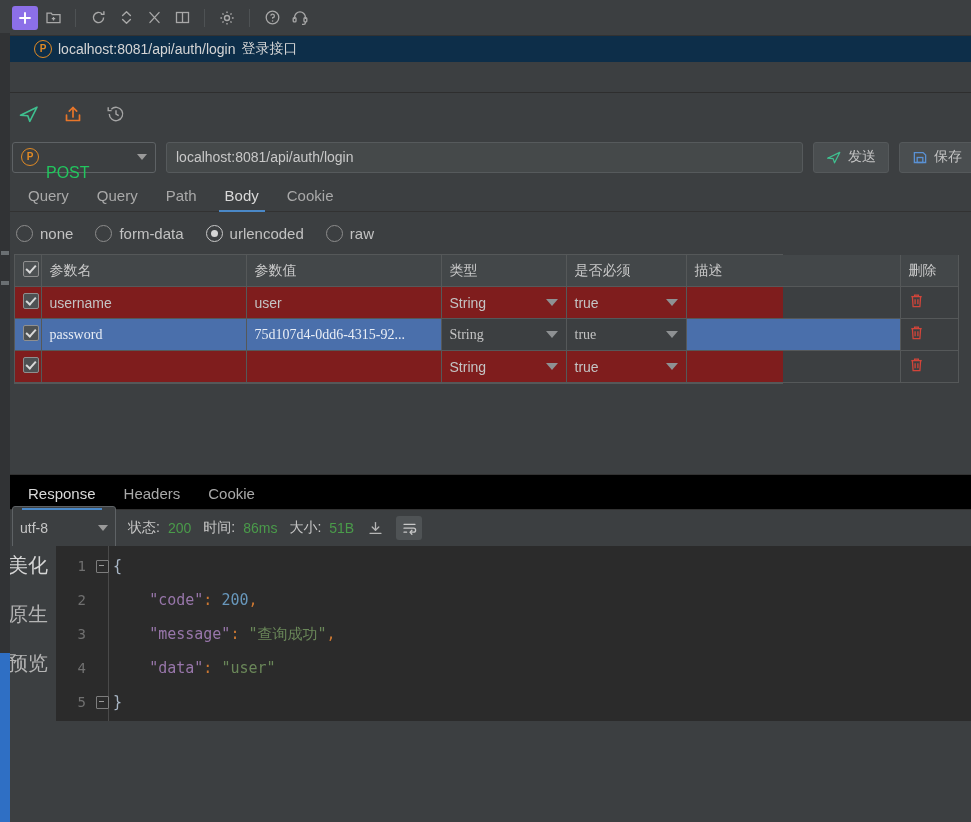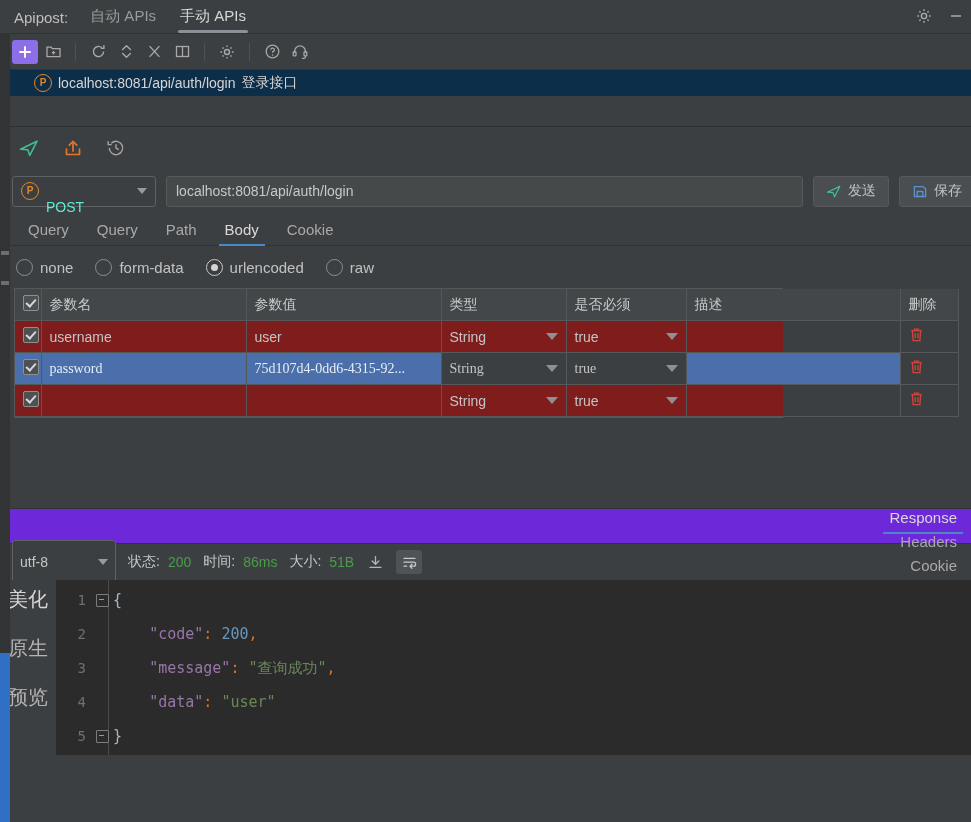--- a/index.html
+++ b/index.html
@@ -63,21 +63,21 @@
   
   .reqicons{height:42px;display:flex;align-items:center;gap:22px;padding-left:18px;}
   .ricon{cursor:pointer;display:flex;}
 
   
   .urlbar{height:44px;display:flex;align-items:center;padding:0 0 0 12px;gap:10px;}
   .method{
     width:126px;height:29px;background:#3c3f41;border:1px solid #5e6265;border-radius:3px;
     display:flex;align-items:center;gap:7px;padding:0 8px;cursor:pointer;
   }
-  .method .lbl{flex:1;color:#5eead4;font-size:14px;margin-top:32px;}
+  .method .lbl{flex:1;color:#22c55e;font-size:16px;margin-top:32px;}
   .caret{width:0;height:0;border-left:5px solid transparent;border-right:5px solid transparent;
     border-top:6px solid #9a9a9a;}
   .urlfield{
     flex:1;height:29px;background:#45494a;border:1px solid #565a5c;border-radius:3px;
     display:flex;align-items:center;padding:0 9px;color:#c8c8c8;font-size:14px;
     min-width:0;
   }
   .actbtn{
     height:29px;background:#4a4e50;border:1px solid #55595b;border-radius:3px;
     display:flex;align-items:center;gap:6px;padding:0 12px;color:#c4c4c4;font-size:14px;
@@ -119,21 +119,21 @@
     border:solid #d9d9d9;border-width:0 2px 2px 0;transform:rotate(42deg);}
   .selcell{display:flex;align-items:center;justify-content:space-between;}
   .dcaret{width:0;height:0;border-left:6px solid transparent;border-right:6px solid transparent;
     border-top:7px solid #8e9193;}
   td.delcell{text-align:center;padding:0;}
   .trash{display:inline-block;cursor:pointer;}
   .fill{height:90px;background:#3c3f41;}
 
   
   .resptabs{height:34px;display:flex;align-items:flex-end;padding-left:14px;
-    border-top:1px solid #323232;border-bottom:1px solid #323232;background:#6d28d9;flex-direction:column;}
+    border-top:1px solid #323232;border-bottom:1px solid #323232;background:#000000;}
   .statusbar{height:36px;display:flex;align-items:center;padding-left:12px;gap:8px;}
   .enc{
     width:88px;height:26px;background:#3c3f41;border:1px solid #5e6265;border-radius:3px;
     display:flex;align-items:center;padding:8px 7px;cursor:pointer;
   }
   .enc .lbl{flex:1;font-size:14px;color:#c6c6c6;}
   .skey{font-size:14px;color:#c6c6c6;margin-left:4px;}
   .sval{font-size:14px;color:#4a9b4a;}
   .sbtn{width:26px;height:24px;display:flex;align-items:center;justify-content:center;
     border-radius:3px;cursor:pointer;}
@@ -167,40 +167,20 @@
   .ledge{position:absolute;left:0;top:33px;width:10px;bottom:0;background:#313335;}
   .ledge .mark{position:absolute;left:1px;width:8px;height:4px;background:#6a6f72;}
   .ledge .blue{position:absolute;left:0;width:10px;background:#2f6fc4;}
   .ledge .orng{position:absolute;left:0;width:10px;height:16px;background:#c87a2b;}
 </style>
 </head>
 <body>
 
 <div class="app">
 
-  <div class="titlebar">
-    <div class="brand">Apipost:</div>
-    <div class="ttab">自动 APIs</div>
-    <div class="ttab active">手动 APIs</div>
-    <div class="tbright">
-      <span class="ticon">
-        <svg width="18" height="18" viewBox="0 0 18 18">
-            <g fill="none" stroke="#bdbdbd" stroke-width="1.4">
-          <circle cx="9" cy="9" r="2.6"></circle>
-          <path d="M9 2.3v1.8M9 13.9v1.8M2.3 9h1.8M13.9 9h1.8M4.3 4.3l1.3 1.3M12.4 12.4l1.3 1.3M13.7 4.3l-1.3 1.3M5.6 12.4l-1.3 1.3"></path>
-        </g>
-          </svg>
-      </span>
-      <span class="ticon">
-        <svg width="18" height="18" viewBox="0 0 18 18">
-            <path d="M4 9h10" stroke="#bdbdbd" stroke-width="1.5"></path>
-          </svg>
-      </span>
-    </div>
-  </div>
 
   <div class="toolbar">
     <div class="tb-btn sel">
       <svg width="16" height="16" viewBox="0 0 16 16">
           <path d="M8 3v10M3 8h10" stroke="#ffffff" stroke-width="1.9" stroke-linecap="round"></path>
         </svg>
     </div>
     <div class="tb-btn">
       <svg width="17" height="17" viewBox="0 0 17 17">
           <g fill="none" stroke="#a8a8a8" stroke-width="1.3">

